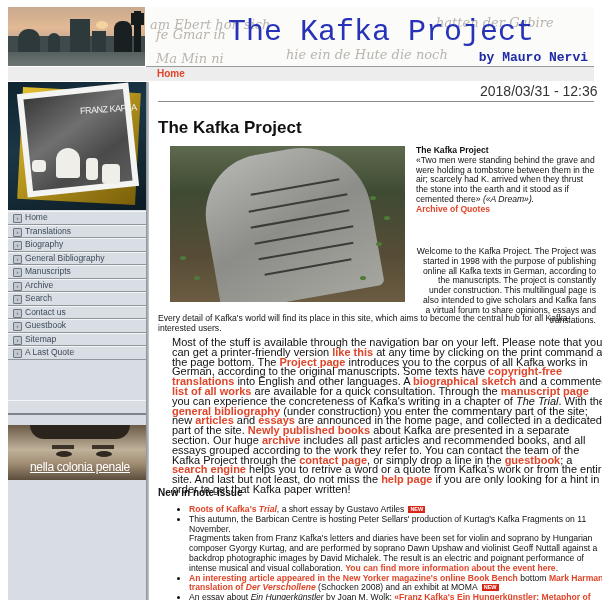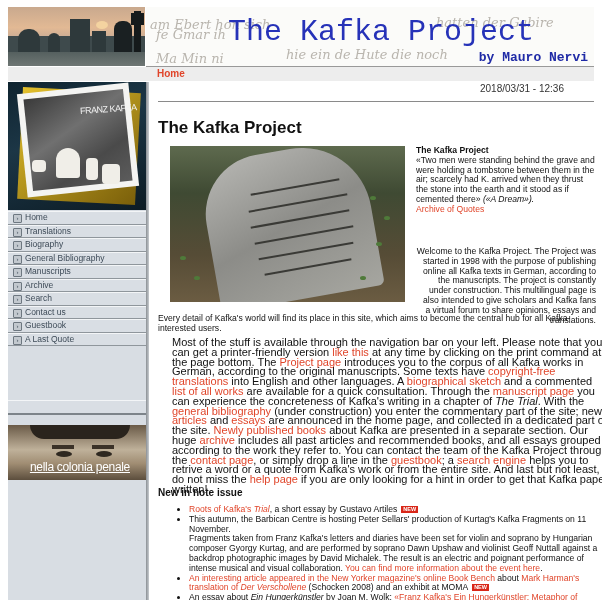--- a/index.html
+++ b/index.html
@@ -1,17 +1,17 @@
 <!DOCTYPE html>
 <html><head>
 <meta charset="utf-8">
 <style>
   html, body { margin:0; padding:0; }
   body { width:602px; height:600px; overflow:hidden; background:#ffffff; font-family:"Liberation Sans", sans-serif; color:#111; position:relative; }
-  .a { color:#e0452a; text-decoration:none; }
+  .a { color:#e0452a; text-decoration:none;font-weight:bold; }
 
   
   #hdr-photo { position:absolute; left:8px; top:7px; width:137px; height:59px; overflow:hidden;
     background: linear-gradient(180deg,#c9a98e 0%,#e2b994 35%,#c7aa95 55%,#5f6a6c 75%,#2c3234 100%); }
   #hdr-photo .sun { position:absolute; left:88px; top:14px; width:12px; height:8px; border-radius:50%; background:#f4d3a0; }
   #hdr-photo .sky1 { position:absolute; left:0; bottom:0; width:137px; height:30px; background:#3e4a4c; }
   #hdr-photo .tower { position:absolute; background:#2e393b; }
   #hdr-photo .lamp { position:absolute; left:126px; top:4px; width:7px; height:55px; background:#151a1b; }
   #hdr-photo .lamphead { position:absolute; left:123px; top:6px; width:13px; height:12px; background:#151a1b; }
   #hdr-photo .statue { position:absolute; left:106px; top:14px; width:18px; height:45px; background:#1a2022; border-radius:8px 8px 0 0; }
@@ -41,21 +41,21 @@
   .navitem .nicon { position:absolute; left:5px; top:2px; width:7px; height:7px; border:1px solid #6d7780; background:#c3c9cf; border-radius:1px; font-size:6px; line-height:7px; text-align:center; color:#3d4a57; }
   #navpad { position:absolute; left:8px; top:400px; width:138px; height:12px; border-top:1px solid #f3f5f7; border-bottom:2px solid #7d848a; background:#d9dee4; }
 
   #face { position:absolute; left:8px; top:425px; width:138px; height:55px; background:linear-gradient(180deg,#6a5a47,#bfb19a 45%,#a08d73 70%,#5c4e3d); overflow:hidden; }
   #face .hair { position:absolute; left:22px; top:0; width:100px; height:14px; background:#2a241d; border-radius:0 0 40px 40px; }
   #face .eye { position:absolute; top:26px; width:16px; height:6px; background:#2e2820; border-radius:50%; }
   #face .brow { position:absolute; top:20px; width:22px; height:4px; background:#3b3228; }
   #face-caption { position:absolute; right:16px; top:35px; font-size:12px; color:#ffffff; letter-spacing:-0.3px;text-decoration:underline; }
 
   
-  #date { position:absolute; left:480px; top:83px; font-size:10px; color:#333; }
+  #date { position:absolute; left:480px; top:83px; font-size:14px; color:#333; }
   #date-rule { position:absolute; left:158px; top:101px; width:436px; height:1px; background:#8a8a8a; }
   #page-title { position:absolute; left:158px; top:118px; font-size:17px; font-weight:bold; color:#111; }
 
   #grave { position:absolute; left:170px; top:146px; width:235px; height:156px; overflow:hidden;
     background: linear-gradient(180deg,#5e6a4e 0%,#3f4a33 30%,#564c36 70%,#6b5c42 100%); }
   #grave .stone { position:absolute; left:38px; top:4px; width:165px; height:150px; background:linear-gradient(160deg,#b8b8b4,#8c8c88 50%,#a6a6a0); border-radius:60px 70px 6px 6px; transform:rotate(-10deg); }
   #grave .line { position:absolute; height:2px; background:#3a3a36; }
   #grave .leaf { position:absolute; width:6px; height:4px; background:#4f7a3a; border-radius:50%; }
 
   #quote-box { position:absolute; left:416px; top:146px; width:180px; font-size:8.6px; line-height:9.8px; color:#111; }
@@ -116,20 +116,21 @@
 <div id="nav">
   <div class="navitem"><span class="nicon">›</span><span>Home</span></div>
   <div class="navitem"><span class="nicon">›</span><span>Translations</span></div>
   <div class="navitem"><span class="nicon">›</span><span>Biography</span></div>
   <div class="navitem"><span class="nicon">›</span><span>General Bibliography</span></div>
   <div class="navitem"><span class="nicon">›</span><span>Manuscripts</span></div>
   <div class="navitem"><span class="nicon">›</span><span>Archive</span></div>
   <div class="navitem"><span class="nicon">›</span><span>Search</span></div>
   <div class="navitem"><span class="nicon">›</span><span>Contact us</span></div>
   <div class="navitem"><span class="nicon">›</span><span>Guestbook</span></div>
+  <div class="navitem"><span class="nicon">›</span><span>Sitemap</span></div>
   <div class="navitem"><span class="nicon">›</span><span>A Last Quote</span></div>
 </div>
 <div id="navpad"></div>
 
 <div id="face">
   <div class="hair"></div>
   <div class="brow" style="left:44px;"></div>
   <div class="brow" style="left:84px;"></div>
   <div class="eye" style="left:48px;"></div>
   <div class="eye" style="left:88px;"></div>
@@ -166,15 +167,15 @@
 <div id="welcome">Welcome to the Kafka Project. The Project was started in 1998 with the purpose of publishing online all Kafka texts in German, according to the manuscripts. The project is constantly under construction. This multilingual page is also intended to give scholars and Kafka fans a virtual forum to share opinions, essays and translations.</div>
 <div id="welcome-cont">Every detail of Kafka's world will find its place in this site, which aims to become the central hub for all Kafka-interested users.</div>
 
 <div id="para2"><span>Most of the stuff is available through the navigation bar on your left. Please note that you can get a printer-friendly version </span><a class="a">like this</a><span> at any time by clicking on the print command at the page bottom. The </span><a class="a">Project page</a><span> introduces you to the corpus of all Kafka works in German, according to the original manuscripts. Some texts have </span><a class="a">copyright-free translations</a><span> into English and other languages. A </span><a class="a">biographical sketch</a><span> and a commented </span><a class="a">list of all works</a><span> are available for a quick consultation. Through the </span><a class="a">manuscript page</a><span> you can experience the concreteness of Kafka's writing in a chapter of </span><i>The Trial</i><span>. With the </span><a class="a">general bibliography</a><span> (under construction) you enter the commentary part of the site; new </span><a class="a">articles</a><span> and </span><a class="a">essays</a><span> are announced in the home page, and collected in a dedicated part of the site. </span><a class="a">Newly published books</a><span> about Kafka are presented in a separate section. Our huge </span><a class="a">archive</a><span> includes all past articles and recommended books, and all essays grouped according to the work they refer to. You can contact the team of the Kafka Project through the </span><a class="a">contact page</a><span>, or simply drop a line in the </span><a class="a">guestbook</a><span>; a </span><a class="a">search engine</a><span> helps you to retrive a word or a quote from Kafka's work or from the entire site. And last but not least, do not miss the </span><a class="a">help page</a><span> if you are only looking for a hint in order to get that Kafka paper written!</span></div>
 
 <div id="new-title">New in note issue</div>
 
 <ul id="news">
   <li><a class="a"><span>Roots of Kafka's </span><i>Trial</i></a><span>, a short essay by Gustavo Artiles</span><span class="badge">NEW</span></li>
   <li><span>This autumn, the Barbican Centre is hosting Peter Sellars' production of Kurtag's Kafka Fragments on 11 November.</span><br><span>Fragments taken from Franz Kafka's letters and diaries have been set for violin and soprano by Hungarian composer Gyorgy Kurtag, and are performed by soprano Dawn Upshaw and violinist Geoff Nuttall against a backdrop photographic images by David Michalek. The result is an electric and poignant performance of intense musical and visual collaboration. </span><a class="a">You can find more information about the event here</a><span>.</span></li>
-  <li><a class="a">An interesting article appeared in the New Yorker magazine's online Book Bench</a><span> about </span><a class="a"><span>Mark Harman's translation of </span><i>Der Verschollene</i></a><span> (Schocken 2008) and an exhibit at MOMA</span><span class="badge">NEW</span></li>
+  <li><a class="a">An interesting article appeared in the New Yorker magazine's online Book Bench</a><span> bottom </span><a class="a"><span>Mark Harman's translation of </span><i>Der Verschollene</i></a><span> (Schocken 2008) and an exhibit at MOMA</span><span class="badge">NEW</span></li>
   <li><span>An essay about </span><i>Ein Hungerkünstler</i><span> by Joan M. Wolk: </span><a class="a">«Franz Kafka's Ein Hungerkünstler: Metaphor of</a></li>
 </ul>
 
 </body></html>

